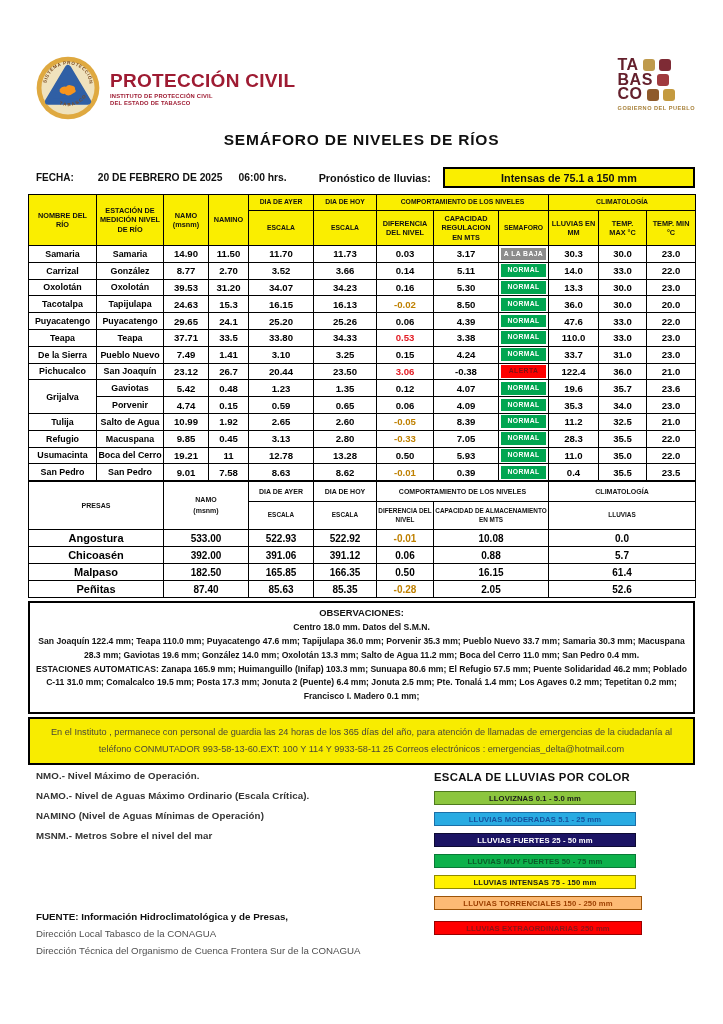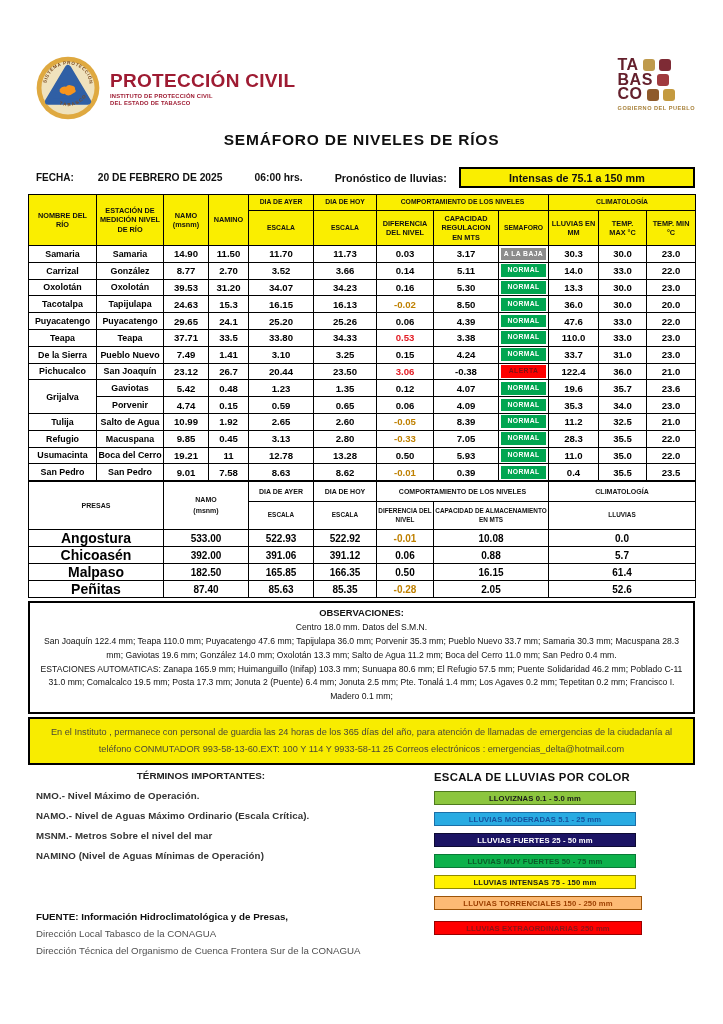--- a/index.html
+++ b/index.html
@@ -18,21 +18,21 @@
   .tab-letters { font-size:16px; font-weight:800; color:#64202C; letter-spacing:0.5px; }
   .glyph { width:12px; height:12px; border-radius:3px; display:inline-block; margin-left:1px; }
   .tab-tagline { font-size:5.6px; font-weight:700; color:#A8823C; letter-spacing:0.5px; margin-top:3px; }
 
   .doc-title { position:absolute; top:131px; left:0; width:723px; text-align:center; font-size:15.5px; font-weight:800; color:#101010; letter-spacing:0.8px; }
 
   
   .date-row { position:absolute; top:167px; left:36px; width:659px; display:flex; align-items:center; }
   .fecha-label { font-size:10px; font-weight:800; color:#111; }
   .fecha-value { font-size:10.3px; font-weight:800; color:#111; margin-left:24px; }
-  .time-value { font-size:10.3px; font-weight:800; color:#111; margin-left:32px; }
+  .time-value { font-size:10.3px; font-weight:800; color:#111; margin-left:16px; }
   .forecast-label { font-size:10.8px; font-weight:800; color:#111; margin-left:32px; }
   .forecast-box { margin-left:12px; flex:1; border:2px solid #000; background:#FAEE00; text-align:center; font-size:10.8px; font-weight:800; color:#111; padding:2.5px 0; }
 
   
   .tables { position:absolute; top:194px; left:28px; width:667px; }
   table { border-collapse:collapse; table-layout:fixed; width:667px; }
   th, td { border:1.5px solid #000; text-align:center; vertical-align:middle; padding:0; overflow:hidden; }
   .rivers thead th { background:#FAEE00; font-weight:800; font-size:6.8px; line-height:1.25; color:#111; }
   .rivers thead tr.hrow1 th { height:16px; }
   .rivers thead tr.hrow2 th { height:35px; }
@@ -40,26 +40,26 @@
   .rivers tbody td { font-size:9.6px; font-weight:800; height:16.2px; color:#000; }
   .rivers tbody td.txt { font-size:8.9px; }
   .badge { display:block; margin:1.5px 2px; font-size:6.8px; font-weight:800; letter-spacing:0.4px; line-height:1; padding:3px 0; }
 
   .presas thead th { background:#fff; font-weight:800; color:#111; }
   .presas thead tr.hrow1 th { height:20px; font-size:7px; }
   .presas thead tr.hrow2 th { height:28px; font-size:6.4px; line-height:1.3; }
   .presas th.presas-label { font-size:11.5px; }
   .presas th.namo-h { font-size:9.5px; white-space:pre-line; line-height:1.5; }
   .presas tbody td { font-size:10px; font-weight:800; height:17px; color:#000; }
-  .presas tbody td.presa-name { font-size:14px;margin-left:12px; }
+  .presas tbody td.presa-name { font-size:11px;margin-left:12px; }
 
   
   .obs { border:2px solid #000; margin-top:3px; height:113px; padding:3px 5px 2px; text-align:center; color:#111; }
   .obs-title { font-size:9.4px; font-weight:800; line-height:1.55; }
-  .obs-line { font-size:8.6px; font-weight:400; line-height:1.62; }
+  .obs-line { font-size:8.6px; font-weight:700; line-height:1.62; }
 
   .emergency { border:2px solid #000; margin-top:3px; background:#F8EC00; height:48px; display:flex; align-items:center; justify-content:center; text-align:center; font-size:9.2px; color:#4A4836; line-height:1.9; padding:0 6px; }
 
   
   .terminos { position:absolute; top:770px; left:36px; width:360px; }
   .terminos-title { text-align:center; font-size:9.8px; font-weight:800; color:#222; margin-bottom:9px; width:330px; }
   .term-item { font-size:9.7px; font-weight:800; color:#333; margin-bottom:9px; letter-spacing:0.1px; }
 
   .escala { position:absolute; top:771px; left:434px; width:290px; }
   .escala-title { font-size:11.3px; font-weight:800; color:#111; letter-spacing:0.3px; margin-bottom:8px; }
@@ -479,25 +479,24 @@
       <div class="obs-title">OBSERVACIONES:</div>
       <div class="obs-line">Centro 18.0 mm. Datos del S.M.N.</div>
       <div class="obs-line">San Joaquín 122.4 mm; Teapa 110.0 mm; Puyacatengo 47.6 mm; Tapijulapa 36.0 mm; Porvenir 35.3 mm; Pueblo Nuevo 33.7 mm; Samaria 30.3 mm; Macuspana 28.3 mm; Gaviotas 19.6 mm; González 14.0 mm; Oxolotán 13.3 mm; Salto de Agua 11.2 mm; Boca del Cerro 11.0 mm; San Pedro 0.4 mm.</div>
       <div class="obs-line">ESTACIONES AUTOMATICAS: Zanapa 165.9 mm; Huimanguillo (Inifap) 103.3 mm; Sunuapa 80.6 mm; El Refugio 57.5 mm; Puente Solidaridad 46.2 mm; Poblado C-11 31.0 mm; Comalcalco 19.5 mm; Posta 17.3 mm; Jonuta 2 (Puente) 6.4 mm; Jonuta 2.5 mm; Pte. Tonalá 1.4 mm; Los Agaves 0.2 mm; Tepetitan 0.2 mm; Francisco I. Madero 0.1 mm;</div>
     </div>
 
     <div class="emergency">En el Instituto , permanece con personal de guardia las 24 horas de los 365 días del año, para atención de llamadas de emergencias de la ciudadanía al teléfono  CONMUTADOR  993-58-13-60.EXT: 100 Y 114  Y 9933-58-11 25   Correos electrónicos : emergencias_delta@hotmail.com</div>
   </div>
 
   <div class="terminos">
-    <div class="terminos-title">TÉRMINOS IMPORTANTES:</div>
     <div class="term-item">NMO.- Nivel Máximo de Operación.</div>
     <div class="term-item">NAMO.- Nivel de Aguas Máximo Ordinario (Escala Crítica).</div>
+    <div class="term-item">NAMINO (Nivel de Aguas Mínimas de Operación)</div>
     <div class="term-item">MSNM.- Metros Sobre el nivel del mar</div>
-    <div class="term-item">NAMINO (Nivel de Aguas Mínimas de Operación)</div>
   </div>
 
   <div class="escala">
     <div class="escala-title">ESCALA DE LLUVIAS POR COLOR</div>
     <div id="escala-bars">
         <div class="bar" style="background: rgb(140, 198, 62); color: rgb(26, 26, 26); border-color: rgb(78, 122, 30);">LLOVIZNAS   0.1 -  5.0 mm</div>
         <div class="bar" style="background: rgb(41, 171, 226); color: rgb(21, 81, 158); border-color: rgb(26, 111, 168);">LLUVIAS MODERADAS 5.1 - 25 mm</div>
         <div class="bar" style="background: rgb(27, 20, 100); color: rgb(255, 255, 255); border-color: rgb(13, 10, 51);">LLUVIAS FUERTES       25 - 50 mm</div>
         <div class="bar" style="background: rgb(13, 177, 75); color: rgb(10, 91, 40); border-color: rgb(8, 122, 54);">LLUVIAS MUY FUERTES   50 - 75 mm</div>
         <div class="bar" style="background: rgb(255, 241, 0); color: rgb(26, 26, 26); border-color: rgb(143, 138, 0);">LLUVIAS INTENSAS    75 - 150 mm</div>

